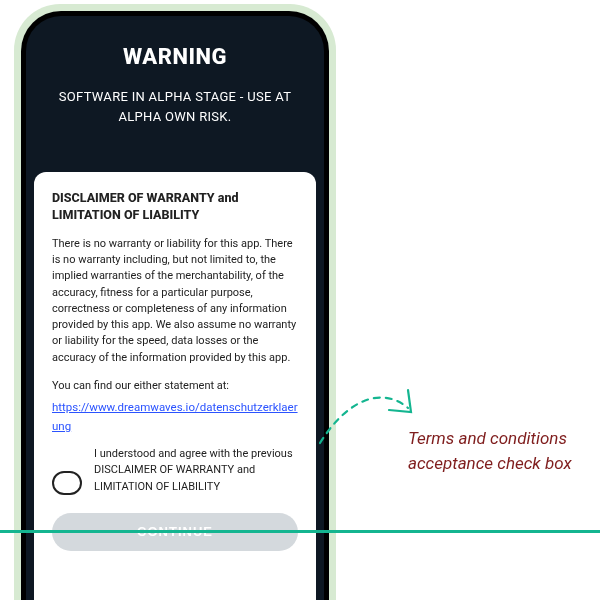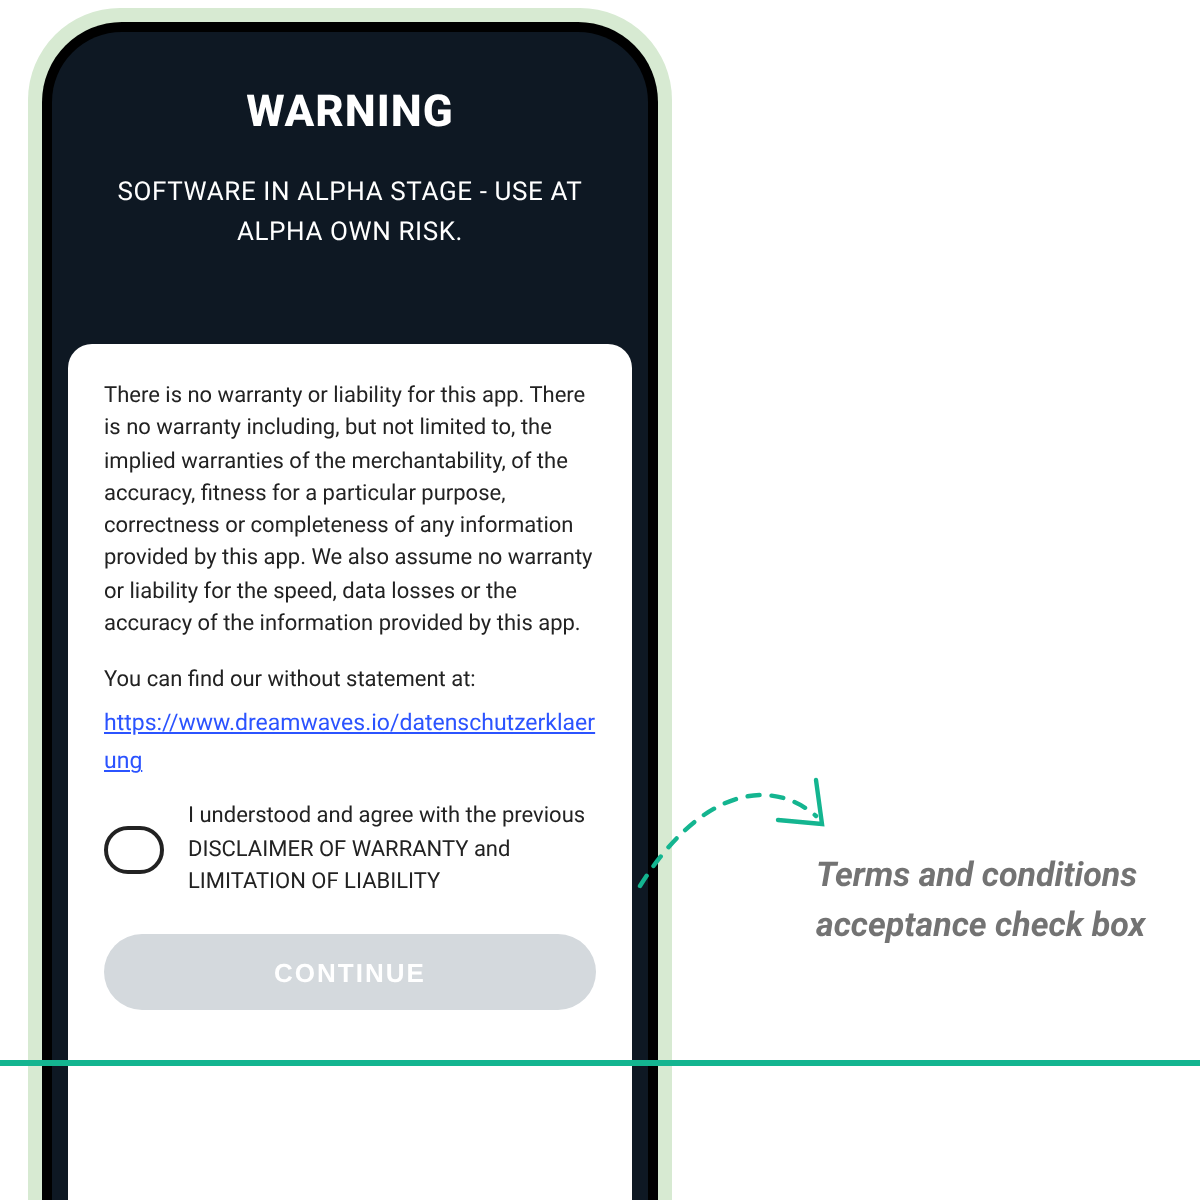--- a/index.html
+++ b/index.html
@@ -19,33 +19,33 @@
   .top-area{padding:28px 26px 18px;color:#fff;text-align:center}
   .top-area h1{font-size:22px;letter-spacing:0.5px;font-weight:800;margin-bottom:18px}
   .top-area p{font-size:13px;line-height:1.5;letter-spacing:0.3px}
   .card{
     position:absolute;left:8px;right:8px;top:156px;bottom:-60px;
     background:#fff;border-radius:12px;padding:18px 18px 32px;color:#222;
   }
   .card h2{font-size:12.5px;font-weight:800;margin-bottom:12px;line-height:1.35}
   .card p{font-size:11px;line-height:1.48;margin-bottom:12px;color:#222}
   .card .link{color:#2b53ff;text-decoration:underline;word-break:break-all;font-size:11.5px}
-  .agree-row{display:flex;align-items:center;margin-top:12px;margin-bottom:18px}
+  .agree-row{display:flex;align-items:flex-end;margin-top:12px;margin-bottom:18px}
   .checkbox{
     flex:0 0 auto;width:30px;height:24px;border:2.5px solid #222;border-radius:12px;margin-right:12px;margin-top:1px;background:#fff;
   }
   .agree-text{font-size:11px;line-height:1.48;color:#222}
   .continue-btn{
     width:100%;height:38px;border:none;border-radius:20px;background:#d4d9dd;color:#fff;
     font-size:13px;font-weight:800;letter-spacing:1px;
   }
   
   .callout-label{
     position:absolute;left:408px;top:426px;width:180px;
-    color:#737373;font-style:italic;font-weight:700;font-size:17px;line-height:1.45;
+    color:#7f1d1d;font-style:italic;font-weight:400;font-size:17px;line-height:1.45;
   }
   .arrow-svg{position:absolute;left:315px;top:380px;width:110px;height:70px;overflow:visible}
   .arrow-svg path{stroke:#14b590;stroke-width:2.2;fill:none;stroke-dasharray:6 6;stroke-linecap:round}
   .arrow-svg .head{stroke-dasharray:none}
   .baseline{position:absolute;left:0;right:0;bottom:7px;height:3px;background:#14b590}
 </style>
 </head>
 <body>
 
 <div class="stage">
@@ -53,22 +53,23 @@
   <div class="phone">
     <div class="phone-inner">
       <div class="screen">
 
         <div class="top-area">
           <h1>WARNING</h1>
           <p>SOFTWARE IN ALPHA STAGE - USE AT ALPHA OWN RISK.</p>
         </div>
 
         <div class="card">
+          <h2>DISCLAIMER OF WARRANTY and LIMITATION OF LIABILITY</h2>
           <p>There is no warranty or liability for this app. There is no warranty including, but not limited to, the implied warranties of the merchantability, of the accuracy, fitness for a particular purpose, correctness or completeness of any information provided by this app. We also assume no warranty or liability for the speed, data losses or the accuracy of the information provided by this app.</p>
-          <p style="margin-bottom:2px">You can find our without statement at:</p>
+          <p style="margin-bottom:2px">You can find our either statement at:</p>
           <a class="link" href="#">https://www.dreamwaves.io/datenschutzerklaerung</a>
 
           <div class="agree-row">
             <button class="checkbox" aria-label="agree"></button>
             <div class="agree-text">I understood and agree with the previous DISCLAIMER OF WARRANTY and LIMITATION OF LIABILITY</div>
           </div>
 
           <button class="continue-btn">CONTINUE</button>
         </div>
 

